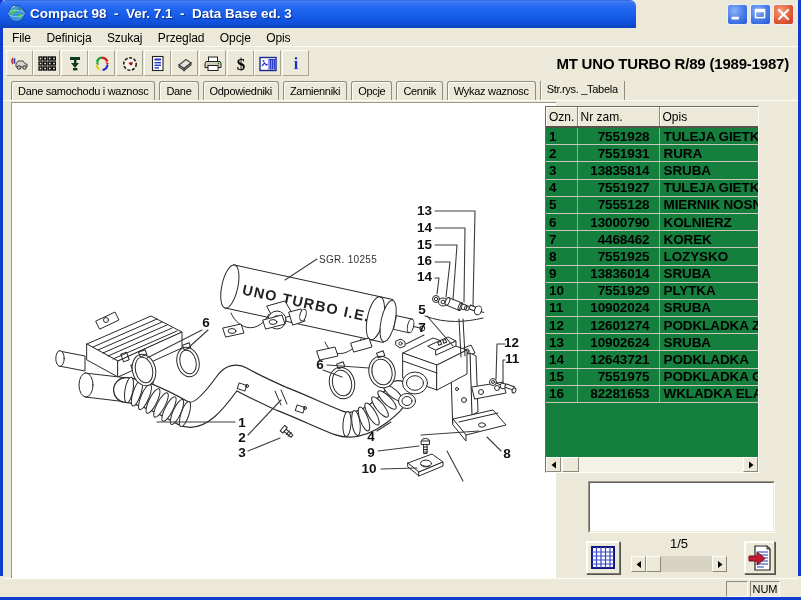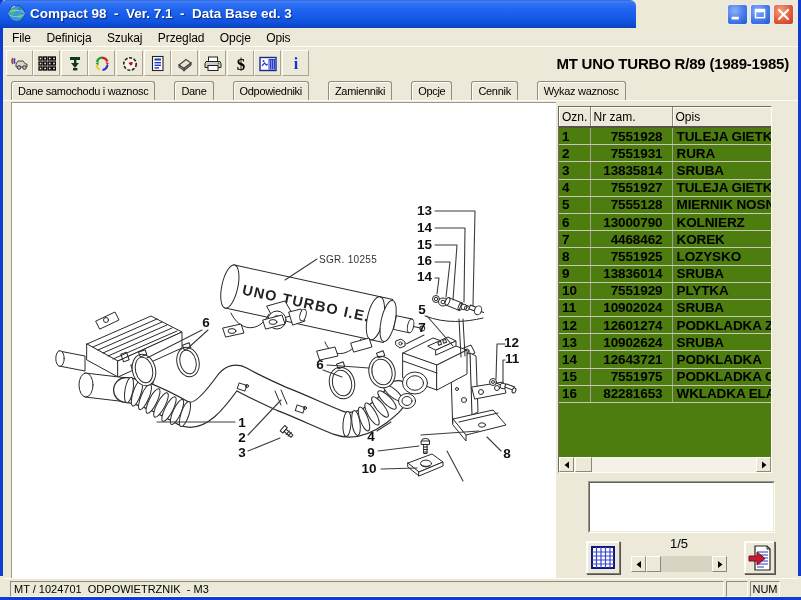--- a/index.html
+++ b/index.html
@@ -36,33 +36,33 @@
     border-top:1px solid #fffef6;background:#ece9d8;z-index:40;}
   .tbtn{position:absolute;top:3px;width:27px;height:26px;background:#ece9d8;
     border:1px solid;border-color:#fffef8 #a9a595 #a9a595 #fffef8;box-sizing:border-box;}
   .tbtn svg{position:absolute;left:4px;top:4px;}
   .vehicle-header{position:absolute;right:12px;top:55px;font-size:15px;font-weight:bold;
     color:#000;letter-spacing:-0.2px;z-index:41;white-space:nowrap;}
   
   .tabbar{position:absolute;left:11px;top:78px;height:22px;z-index:30;display:flex;align-items:flex-end;}
   .tab{font-size:11px;letter-spacing:-0.3px;color:#000;background:#ece9d8;
     border:1px solid #8f8d7f;border-bottom:none;border-radius:3px 3px 0 0;
-    padding:3px 6px 2px 6px;margin-right:19px;height:13px;box-sizing:content-box;
+    padding:3px 6px 2px 6px;margin-right:4px;height:13px;box-sizing:content-box;
     box-shadow:inset 1px 1px 0 #fffef6;white-space:nowrap;}
   .tab.active{padding-top:5px;padding-bottom:4px;position:relative;z-index:31;}
   
   .page{position:absolute;left:3px;top:100px;width:795px;height:478px;
     background:#ece9d8;border-top:1px solid #fffef6;box-sizing:border-box;z-index:10;}
   
   .drawing{position:absolute;left:11px;top:102px;width:545px;height:476px;
     background:#fff;border-left:1px solid #9c9a8c;border-top:1px solid #9c9a8c;
     box-sizing:border-box;z-index:11;}
   
-  .grid{position:absolute;left:558px;top:106px;width:214px;height:367px;
-    background:#4d7c0f;border:1px solid;border-color:#6e6c5e #fffef6 #fffef6 #6e6c5e;
+  .grid{position:absolute;left:545px;top:106px;width:214px;height:367px;
+    background:#15803d;border:1px solid;border-color:#6e6c5e #fffef6 #fffef6 #6e6c5e;
     box-sizing:border-box;z-index:12;overflow:hidden;}
   table.parts{border-collapse:collapse;table-layout:fixed;width:230px;}
   table.parts col.c0{width:31px;}
   table.parts col.c1{width:82px;}
   table.parts col.c2{width:117px;}
   table.parts th{height:19px;background:#ece9d8;font-size:12px;font-weight:normal;
     text-align:left;padding:0 0 0 3px;border-right:1px solid #8a887a;border-bottom:2px solid #55534a;
     box-shadow:inset 1px 1px 0 #fffef6;white-space:nowrap;overflow:hidden;}
   table.parts td{height:16.2px;font-size:13.5px;font-weight:bold;color:#000;
     border-bottom:1px solid #cac7ba;border-right:1px solid #a5a295;
@@ -247,30 +247,31 @@
       <circle cx="4.5" cy="6" r="1" fill="#2a3cc8"></circle>
     </svg>
   </div>
   <div class="tbtn" style="left:279px">
     <svg width="18" height="18" viewBox="0 0 18 18">
       <text x="9" y="14" text-anchor="middle" font-family="Liberation Serif,serif" font-size="16" font-weight="bold" fill="#1a30c8">i</text>
     </svg>
   </div>
 </div>
 
-<div class="vehicle-header">MT UNO TURBO R/89 (1989-1985)</div>
+<div class="vehicle-header">MT UNO TURBO R/89 (1989-1987)</div>
 
 <div class="tabbar">
   <div class="tab">Dane samochodu i waznosc</div>
   <div class="tab">Dane</div>
   <div class="tab">Odpowiedniki</div>
   <div class="tab">Zamienniki</div>
   <div class="tab">Opcje</div>
   <div class="tab">Cennik</div>
   <div class="tab">Wykaz waznosc</div>
+  <div class="tab active">Str.rys. _Tabela</div>
 </div>
 
 <div class="page"></div>
 
 <div class="drawing">
 <svg width="544" height="475" viewBox="0 0 544 475">
 <g transform="translate(-11,-102)" stroke-linecap="round" stroke-linejoin="round">
 
   <g>
 
@@ -686,16 +687,15 @@
     <polygon points="7,1 19,1 22,4 22,25 7,25" fill="#fff" stroke="#222" stroke-width="1.2"></polygon>
     <polygon points="19,1 19,4 22,4" fill="#d8d4cc" stroke="#222" stroke-width="1"></polygon>
     <g stroke="#2838b8" stroke-width="1.2">
       <path d="M9,7 h11 M9,10 h11 M9,13 h11 M9,16 h11 M9,19 h11 M9,22 h7"></path>
     </g>
     <path d="M1,11 h8 v-4 l8,6.5 -8,6.5 v-4 h-8z" fill="#c81830" stroke="#701020" stroke-width="1"></path>
   </svg>
 </div>
 
 <div class="statusbar">
-  <div class="spane p1">MT / 1024701  ODPOWIETRZNIK  - M3</div>
   <div class="spane p2"></div>
   <div class="spane p3">NUM</div>
 </div>
 
 </body></html>

